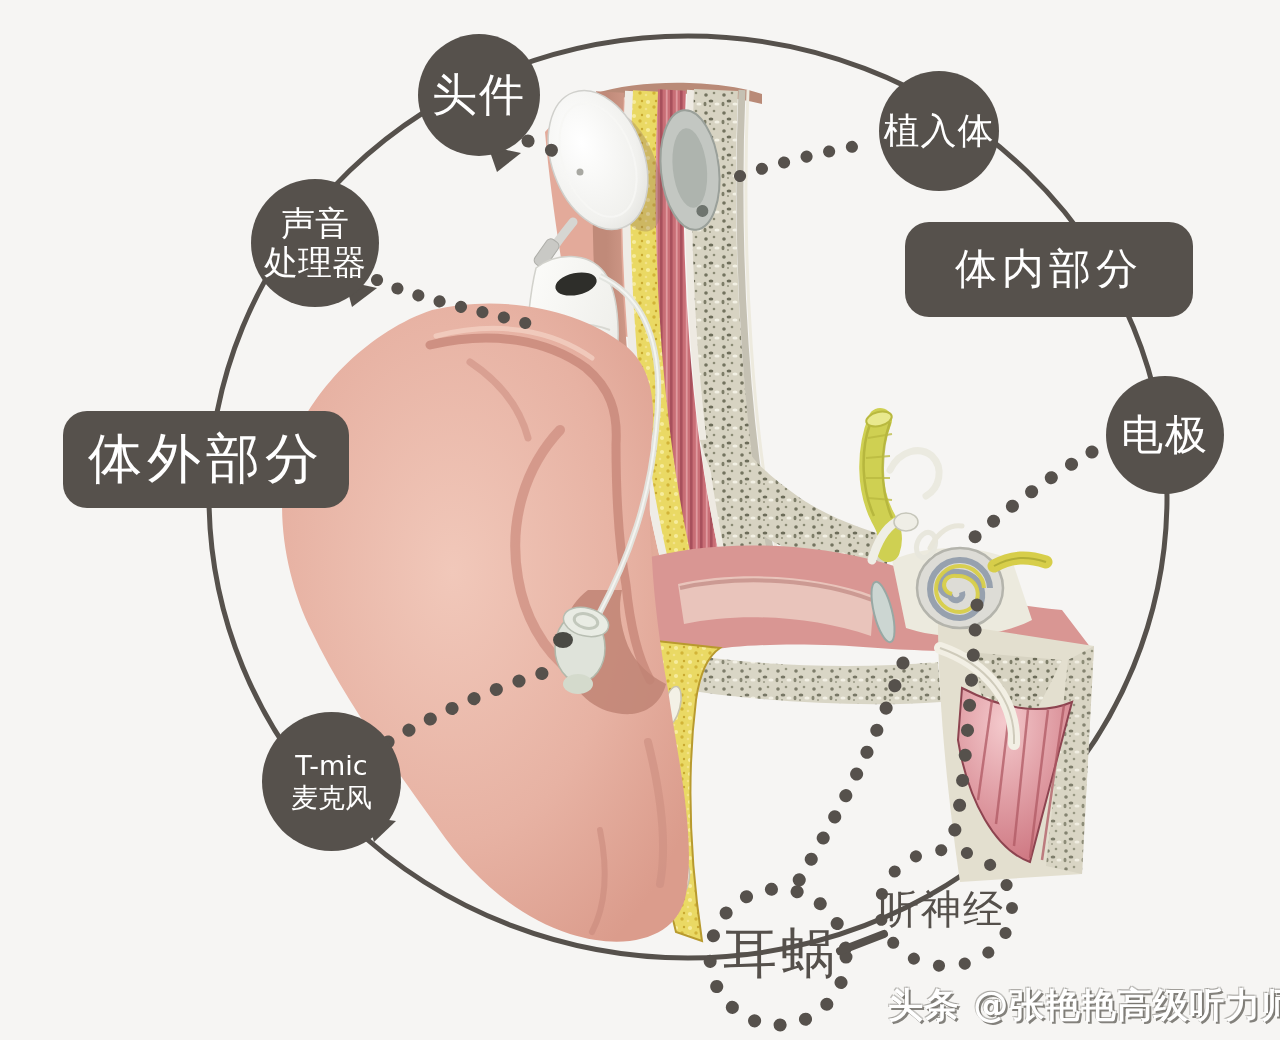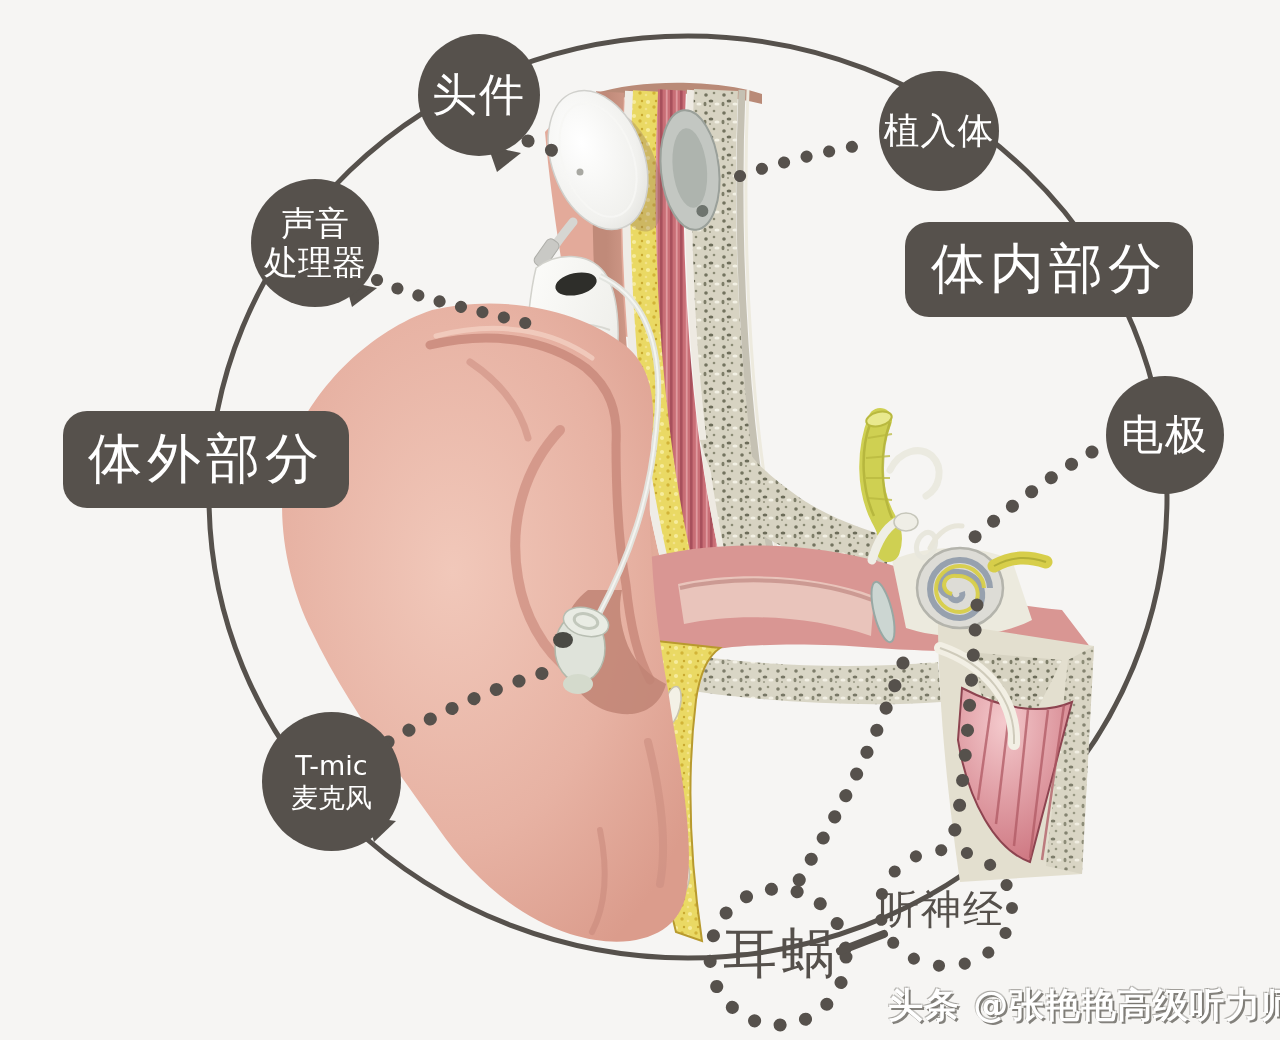--- a/index.html
+++ b/index.html
@@ -22,21 +22,21 @@
     text-align:center;
     font-weight:500;
     line-height:1.15;
     z-index:30;
   }
   .bubble.circle{border-radius:50%;}
   .bubble.rect{border-radius:24px;}
   #lbl-headpiece{left:418px;top:34px;width:122px;height:122px;font-size:45px;letter-spacing:2px;text-align:right;}
   #lbl-implant{left:879px;top:71px;width:120px;height:120px;font-size:36px;letter-spacing:1px;}
   #lbl-processor{left:251px;top:179px;width:128px;height:128px;font-size:34px;}
-  #lbl-internal{left:905px;top:222px;width:288px;height:95px;font-size:54px;letter-spacing:5px;}
+  #lbl-internal{left:905px;top:222px;width:288px;height:95px;font-size:42px;letter-spacing:5px;}
   #lbl-external{left:63px;top:411px;width:286px;height:97px;font-size:54px;letter-spacing:5px;}
   #lbl-electrode{left:1106px;top:376px;width:118px;height:118px;font-size:42px;letter-spacing:2px;}
   #lbl-tmic{left:262px;top:712px;width:139px;height:139px;font-size:27px;}
   .plain{
     position:absolute;
     color:#55504b;
     font-weight:500;
     z-index:30;
     white-space:nowrap;
   }

